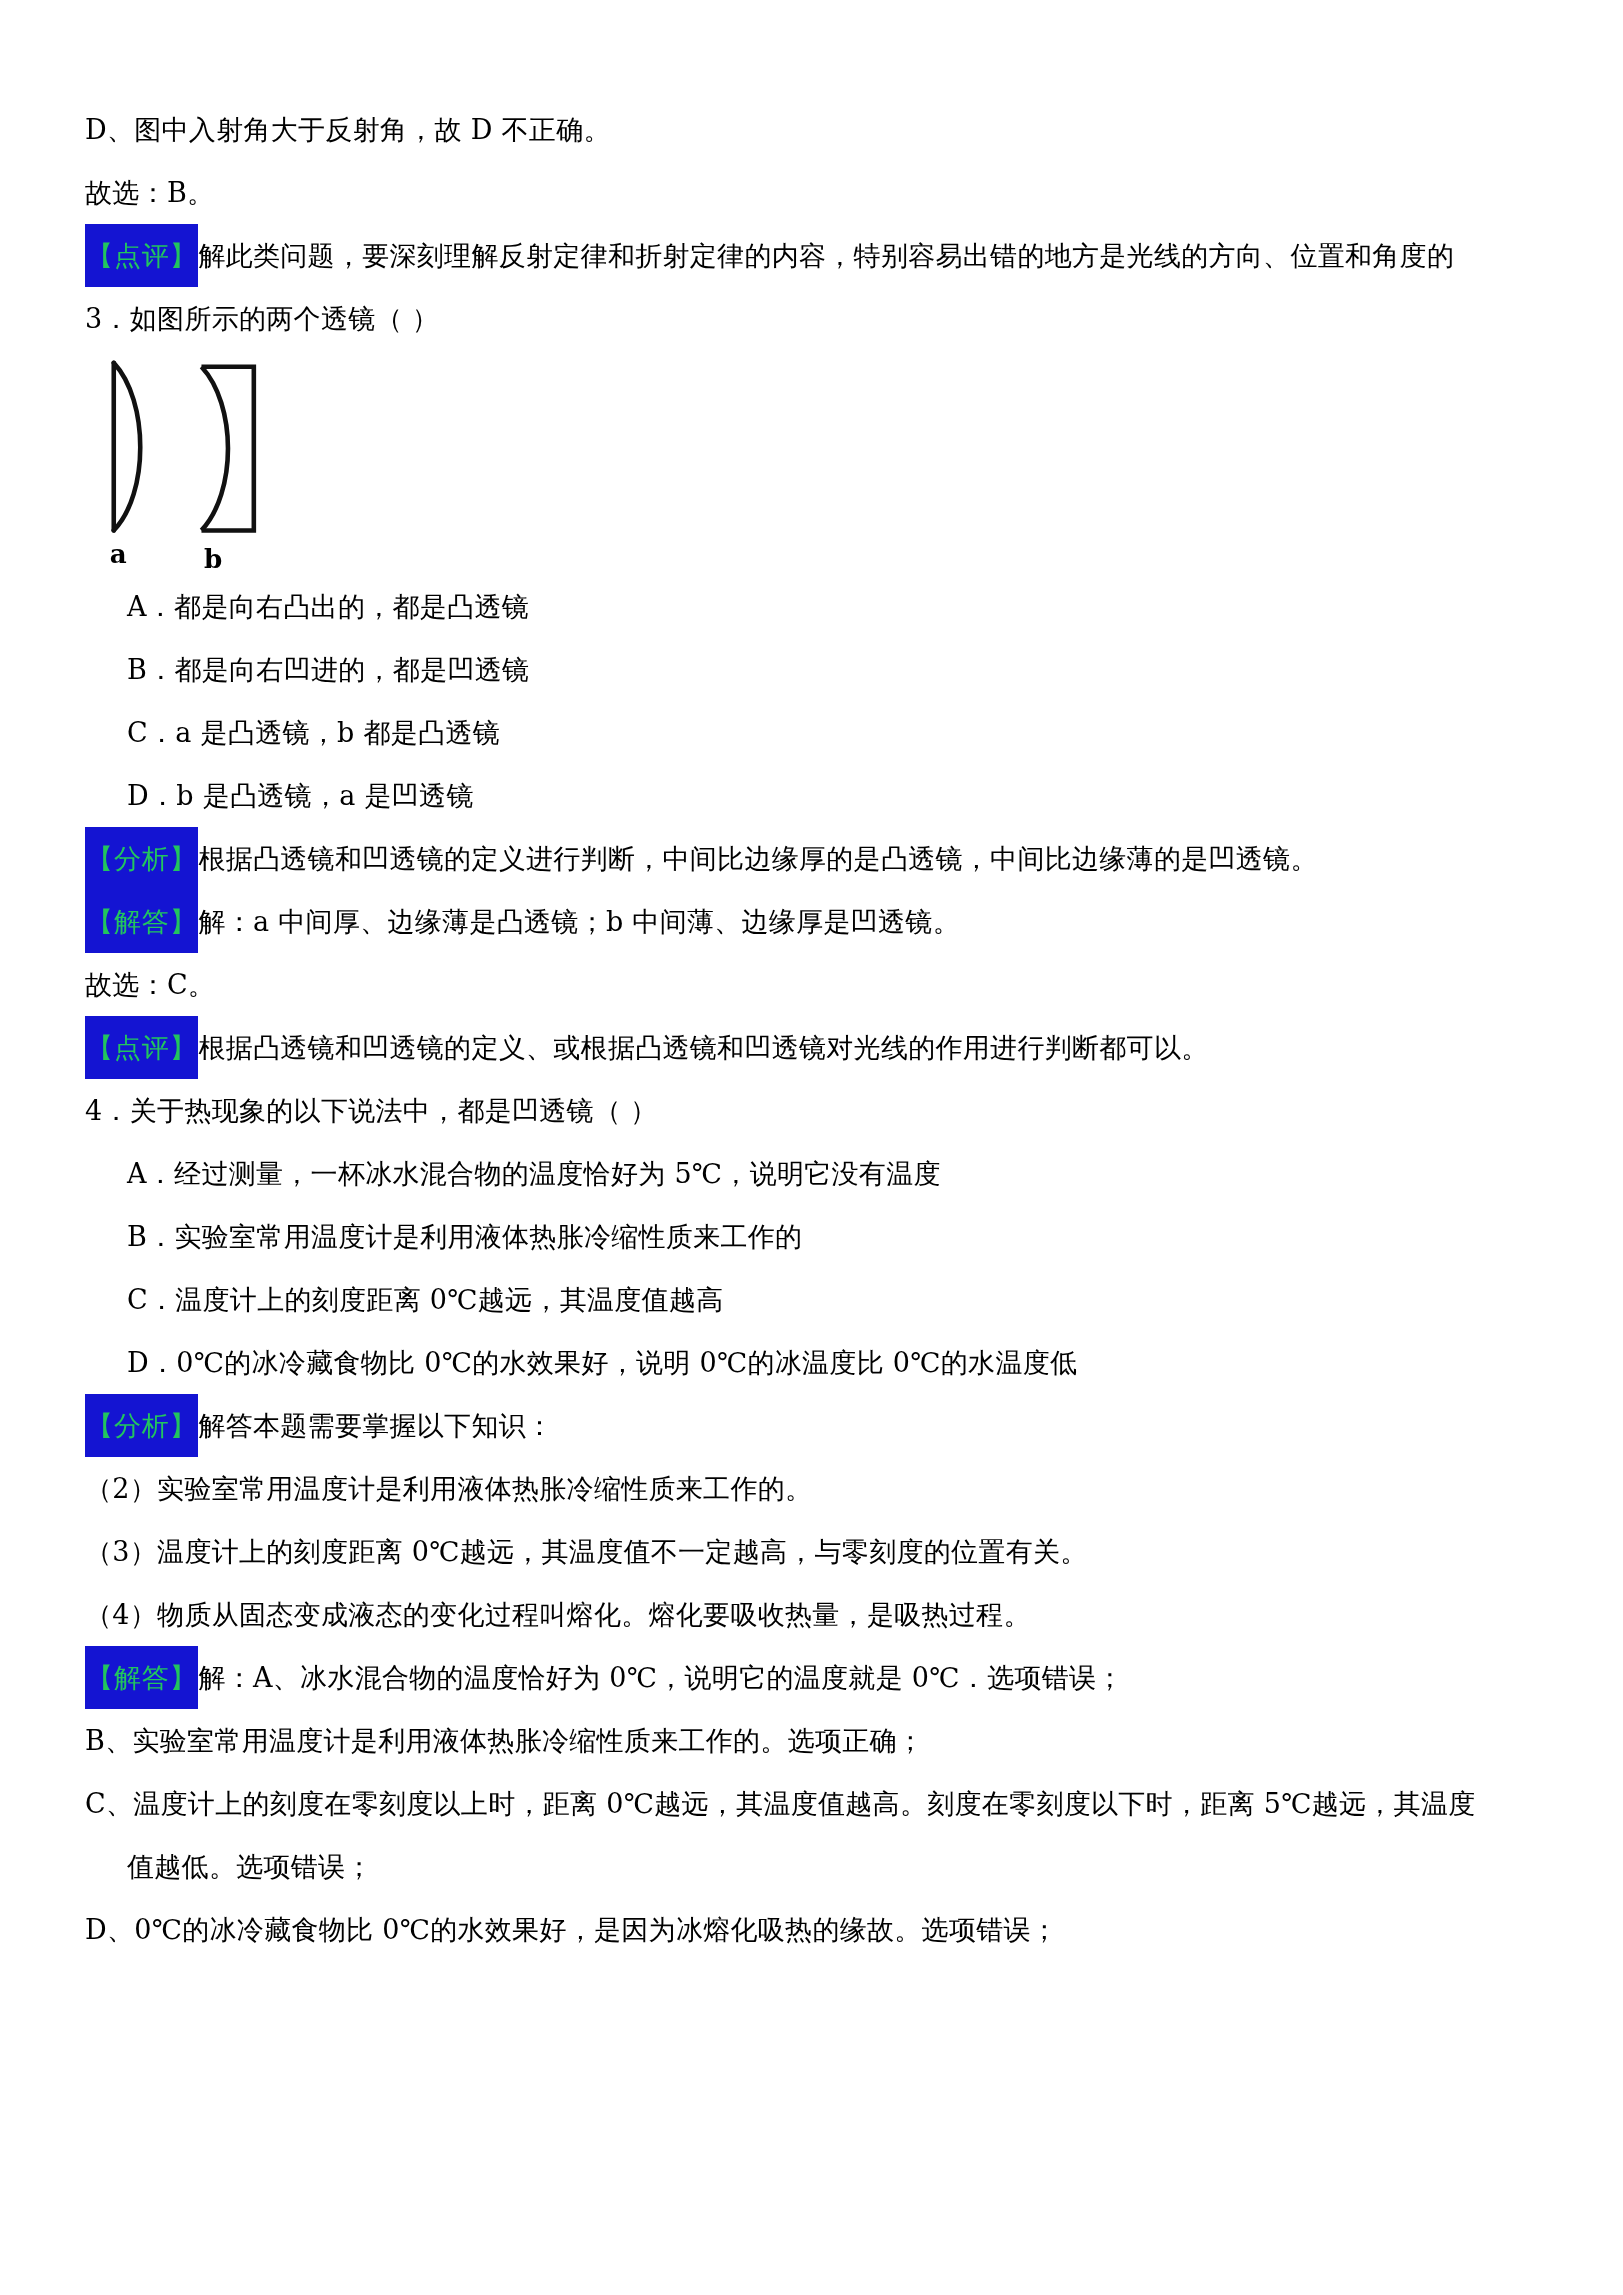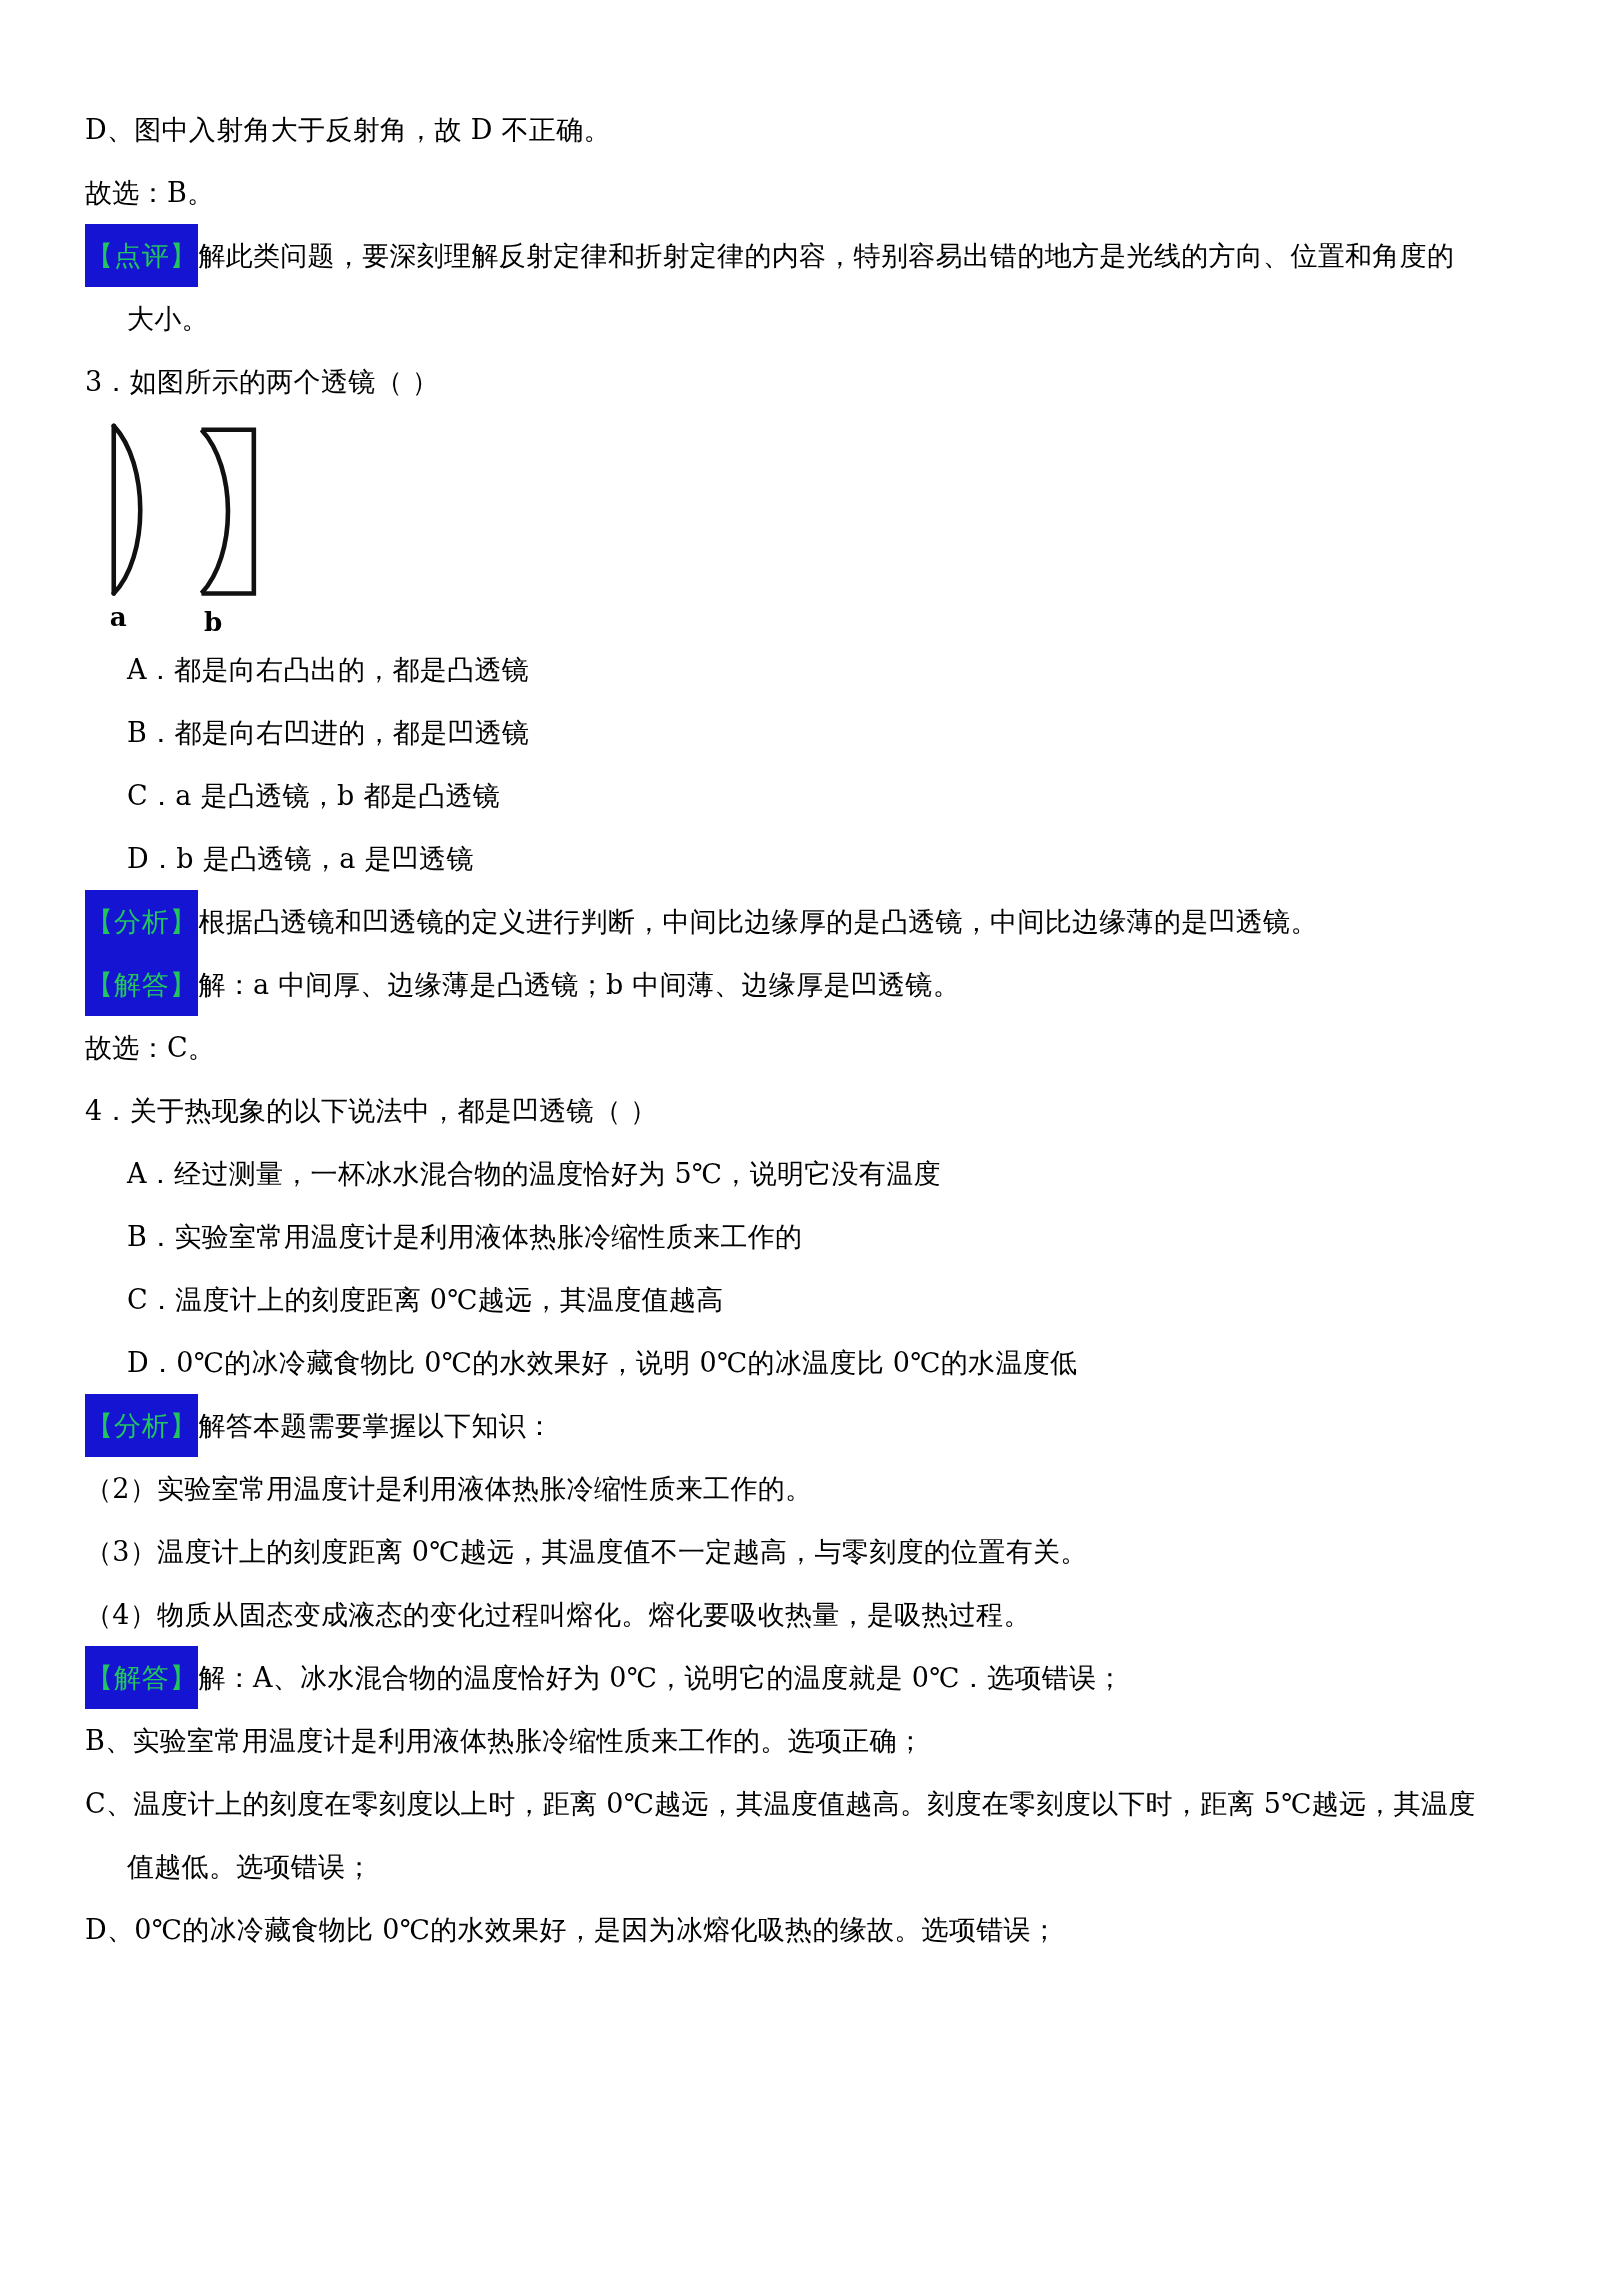--- a/index.html
+++ b/index.html
@@ -56,21 +56,20 @@
   }
 </style>
 </head>
 <body>
 
 <div class="page">
 
   <div class="line indent-0">D、图中入射角大于反射角，故 D 不正确。</div>
   <div class="line indent-0">故选：B。</div>
   <div class="line indent-0"><span class="tag">【点评】</span><span>解此类问题，要深刻理解反射定律和折射定律的内容，特别容易出错的地方是光线的方向、位置和角度的</span></div>
-  <div class="line indent-2">大小。</div>
 
   <div class="line indent-0"><span class="q-num">3．</span><span>如图所示的两个透镜（      ）</span></div>
 
   <div class="figure">
     <svg width="275" height="216" viewBox="0 0 420 330">
 
       <g>
         <path d="M 24 12 L 24 268" stroke="#111" stroke-width="7" fill="none" stroke-linecap="round"></path>
         <path d="M 24 12 C 78 70, 78 212, 24 268" stroke="#111" stroke-width="7" fill="none" stroke-linecap="round"></path>
       </g>
@@ -85,20 +84,21 @@
   </div>
 
   <div class="line indent-2">A．都是向右凸出的，都是凸透镜</div>
   <div class="line indent-2">B．都是向右凹进的，都是凹透镜</div>
   <div class="line indent-2">C．a 是凸透镜，b 都是凸透镜</div>
   <div class="line indent-2">D．b 是凸透镜，a 是凹透镜</div>
 
   <div class="line indent-0"><span class="tag">【分析】</span><span>根据凸透镜和凹透镜的定义进行判断，中间比边缘厚的是凸透镜，中间比边缘薄的是凹透镜。</span></div>
   <div class="line indent-0"><span class="tag">【解答】</span><span>解：a 中间厚、边缘薄是凸透镜；b 中间薄、边缘厚是凹透镜。</span></div>
   <div class="line indent-0">故选：C。</div>
+  <div class="line indent-0"><span class="tag">【点评】</span><span>根据凸透镜和凹透镜的定义、或根据凸透镜和凹透镜对光线的作用进行判断都可以。</span></div>
 
   <div class="line indent-0"><span class="q-num">4．</span><span>关于热现象的以下说法中，都是凹透镜（      ）</span></div>
 
   <div class="line indent-2">A．经过测量，一杯冰水混合物的温度恰好为 5℃，说明它没有温度</div>
   <div class="line indent-2">B．实验室常用温度计是利用液体热胀冷缩性质来工作的</div>
   <div class="line indent-2">C．温度计上的刻度距离 0℃越远，其温度值越高</div>
   <div class="line indent-2">D．0℃的冰冷藏食物比 0℃的水效果好，说明 0℃的冰温度比 0℃的水温度低</div>
 
   <div class="line indent-0"><span class="tag">【分析】</span><span>解答本题需要掌握以下知识：</span></div>
   <div class="line indent-0">（2）实验室常用温度计是利用液体热胀冷缩性质来工作的。</div>

